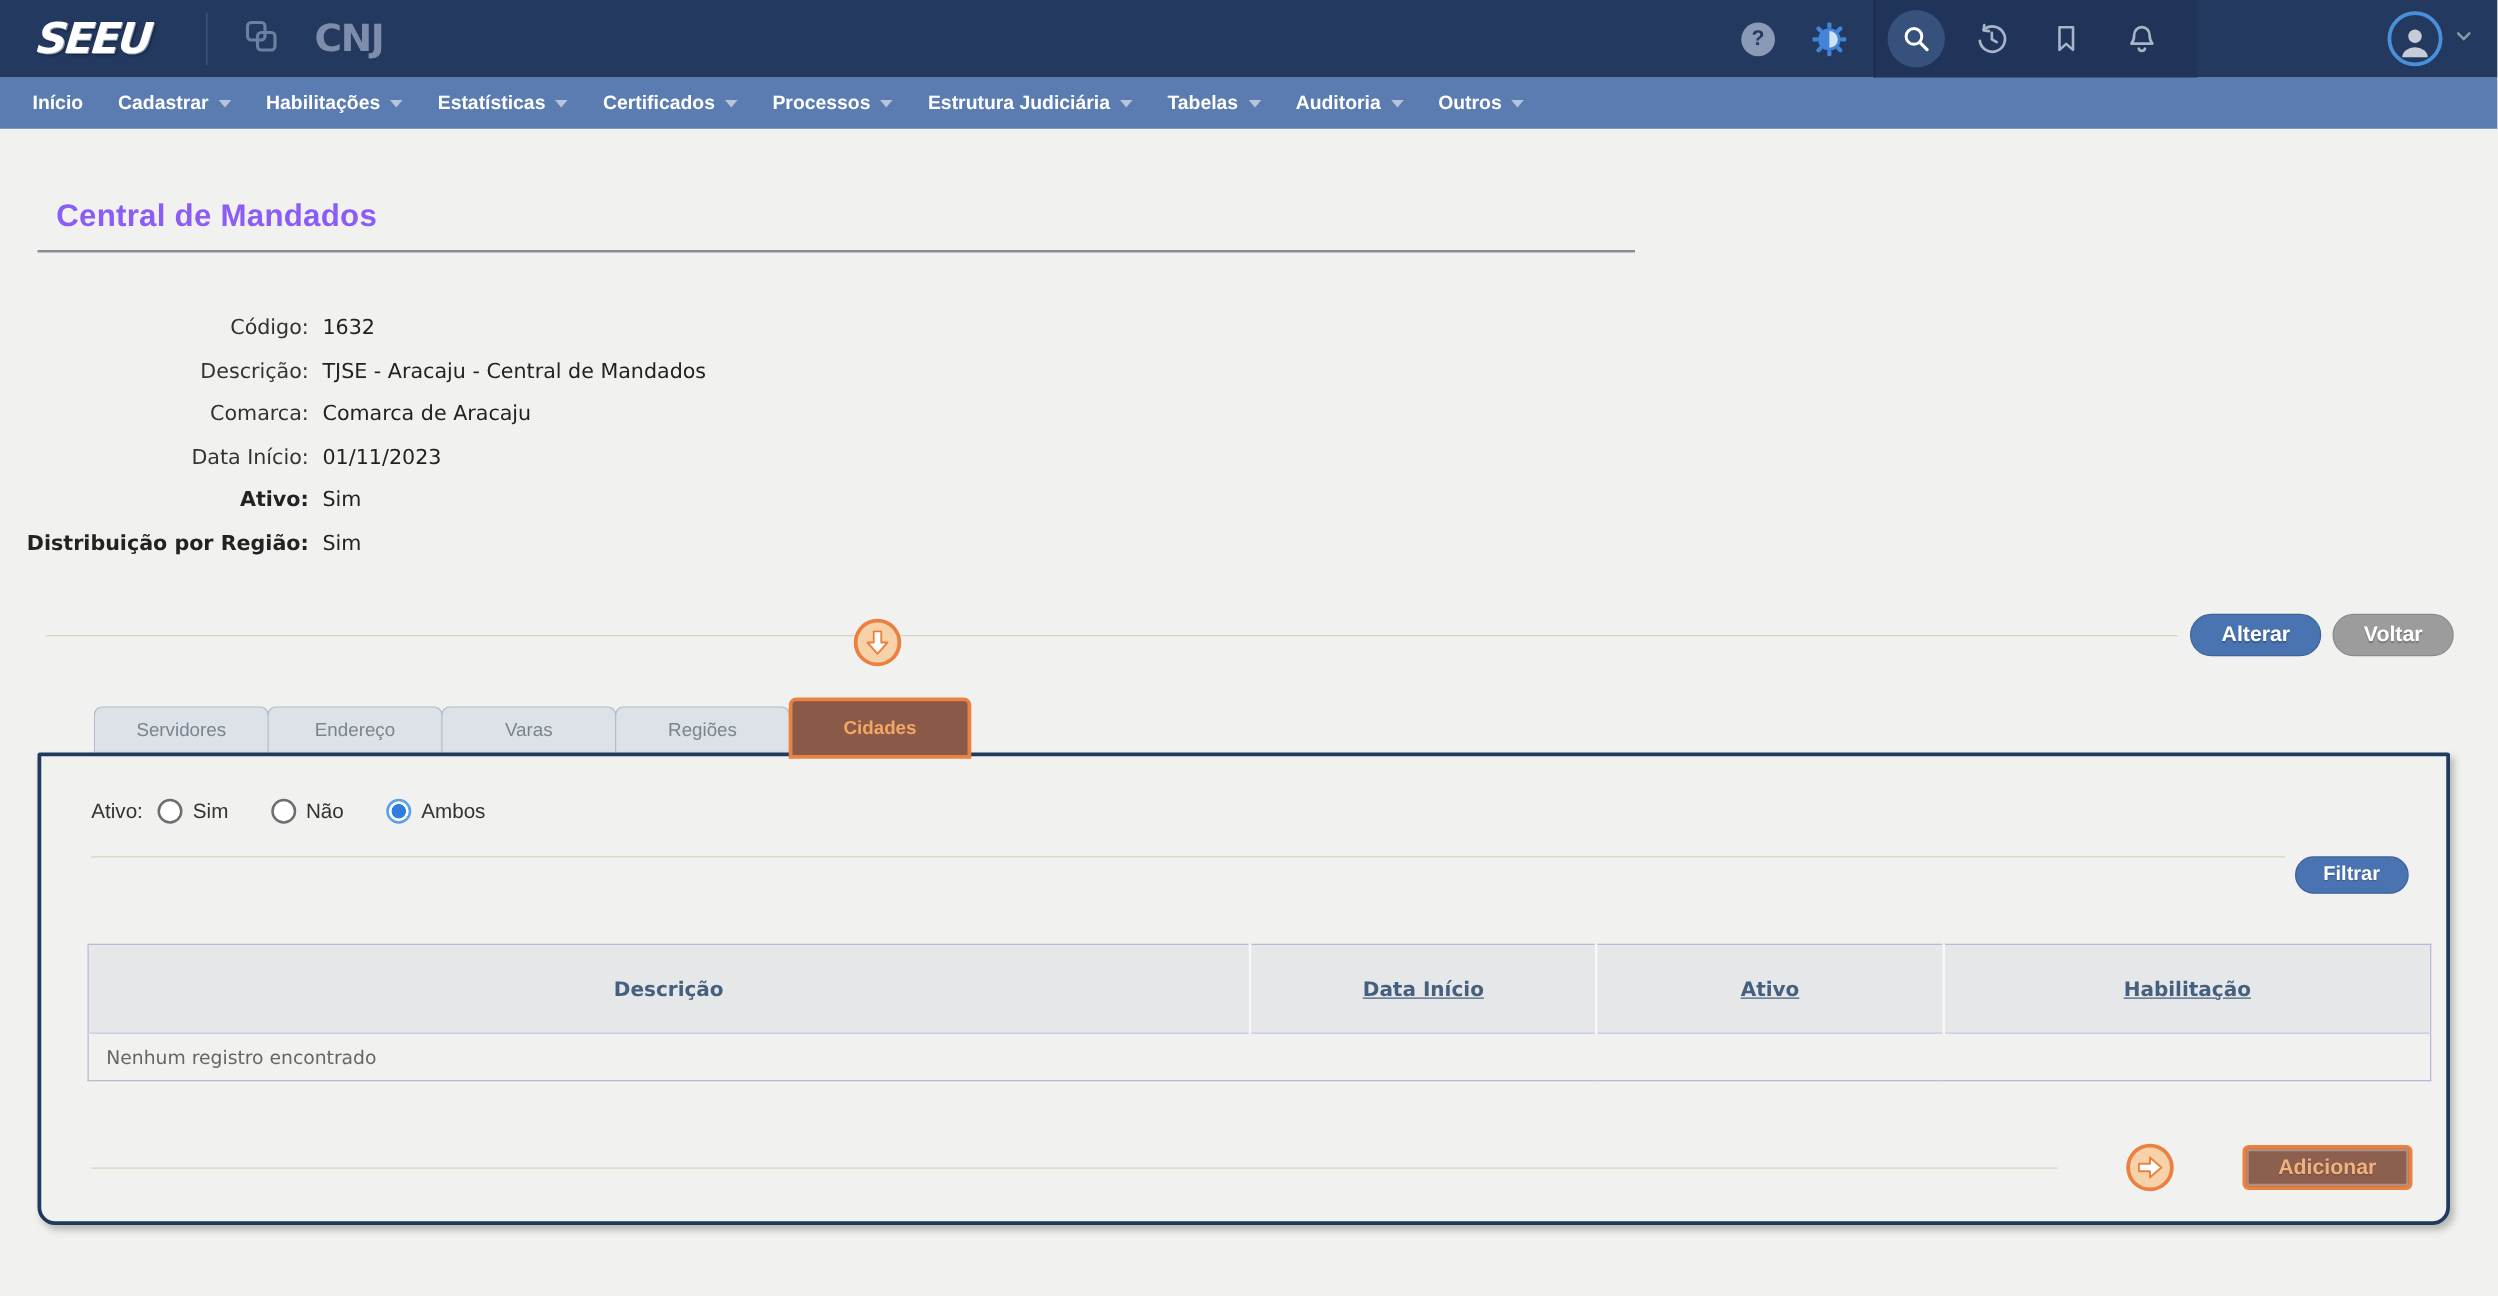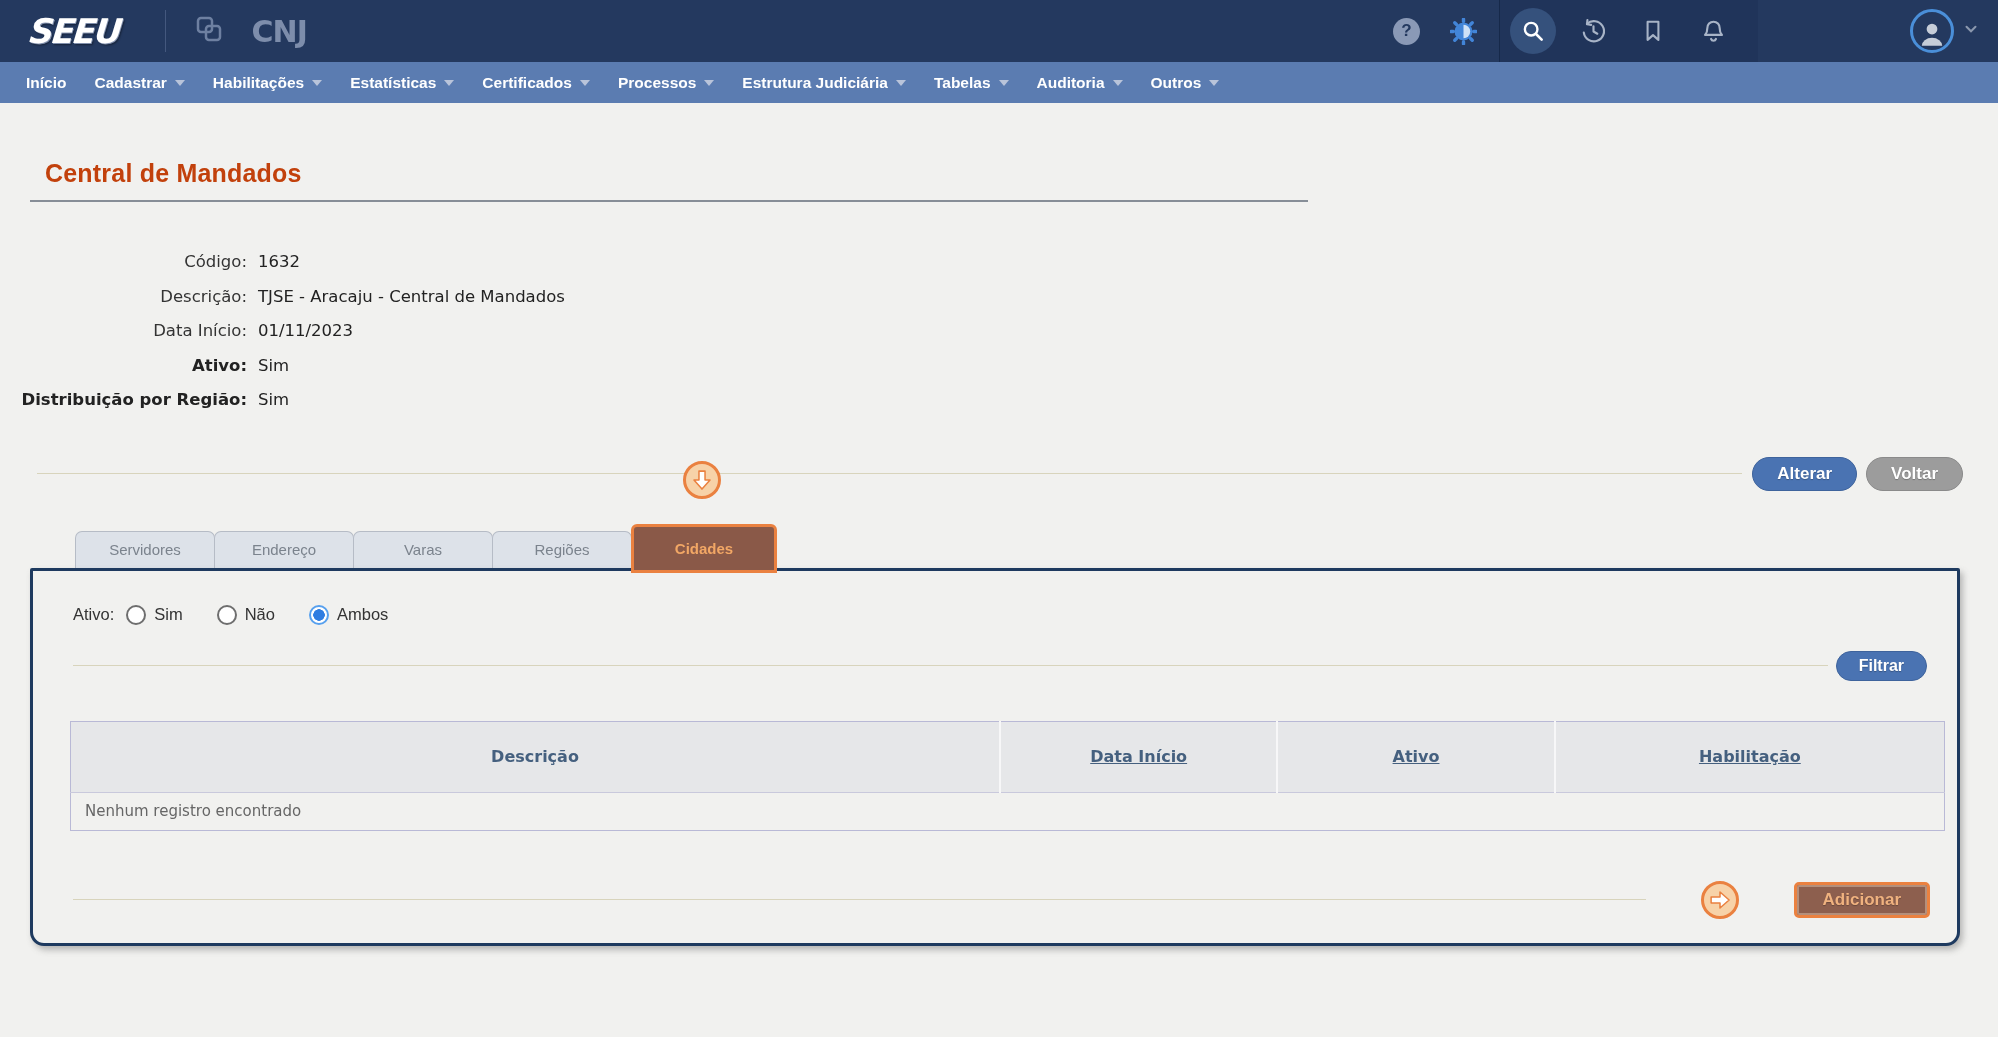--- a/index.html
+++ b/index.html
@@ -70,21 +70,21 @@
     border-left:5px solid transparent; border-right:5px solid transparent;
     border-top:6px solid #b9c4da;
   }
 
   
   .title-wrap {
     margin:56px 0 0 30px; width:1278px;
     border-bottom:2px solid #878e97;
     padding:0 0 12px 15px;
   }
-  .page-title { font-size:25px; font-weight:bold; color:#c2410c; letter-spacing:.2px; }
+  .page-title { font-size:25px; font-weight:bold; color:#8b5cf6; letter-spacing:.2px; }
 
   
   .details { margin-top:50px; font-family:"DejaVu Sans", sans-serif; font-size:16.5px; }
   .drow { display:flex; align-items:flex-start; height:34.5px; }
   .dlabel { width:247px; text-align:right; color:#333; }
   .dvalue { margin-left:11px; color:#222; }
   .drow.bold .dlabel { font-weight:bold; color:#222; }
 
   
   .actions-row { display:flex; align-items:center; margin:32px 35px 0 37px; height:34px; }
@@ -138,21 +138,21 @@
   input[type=radio] {
     appearance:none; -webkit-appearance:none;
     width:20px; height:20px; border:2px solid #6e6e6e; border-radius:50%;
     background:#fff; margin:0 8px 0 0; cursor:pointer;
   }
   input[type=radio]:checked {
     border:2px solid #57a0ee;
     background:radial-gradient(circle at center, #2f7de1 0 5.5px, #ffffff 6px);
   }
 
-  .filter-action-row { display:flex; align-items:center; margin:26px 30px 0 40px; height:30px; }
+  .filter-action-row { display:flex; align-items:flex-start; margin:26px 30px 0 40px; height:30px; }
   .fline { flex:1; border-top:1px solid #d8d4bc; margin-right:8px; }
   .btn-filtrar { border-radius:15px; font-size:16px; padding:5px 22px; }
 
   
   .table-wrap { margin:40px 12px 0 37px; }
   table { width:100%; border-collapse:collapse; border:1px solid #b9b9d6; background:#f0f0ee; font-family:"DejaVu Sans", sans-serif; }
   th {
     height:71px; background:#e6e7e9;
     color:#45607f; font-weight:bold; font-size:16px;
     border-bottom:1px solid #c9c9dc;
@@ -298,20 +298,24 @@
 <div class="details">
   <div class="drow">
     <div class="dlabel">Código:</div>
     <div class="dvalue">1632</div>
   </div>
   <div class="drow">
     <div class="dlabel">Descrição:</div>
     <div class="dvalue">TJSE - Aracaju - Central de Mandados</div>
   </div>
   <div class="drow">
+    <div class="dlabel">Comarca:</div>
+    <div class="dvalue">Comarca de Aracaju</div>
+  </div>
+  <div class="drow">
     <div class="dlabel">Data Início:</div>
     <div class="dvalue">01/11/2023</div>
   </div>
   <div class="drow bold">
     <div class="dlabel">Ativo:</div>
     <div class="dvalue">Sim</div>
   </div>
   <div class="drow bold">
     <div class="dlabel">Distribuição por Região:</div>
     <div class="dvalue">Sim</div>

